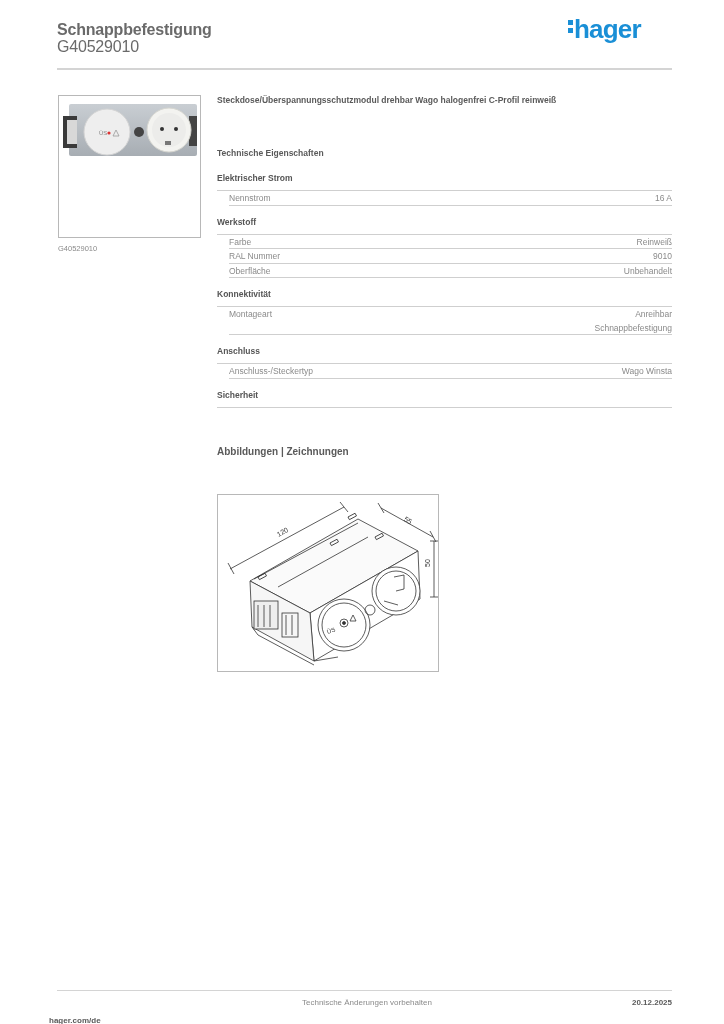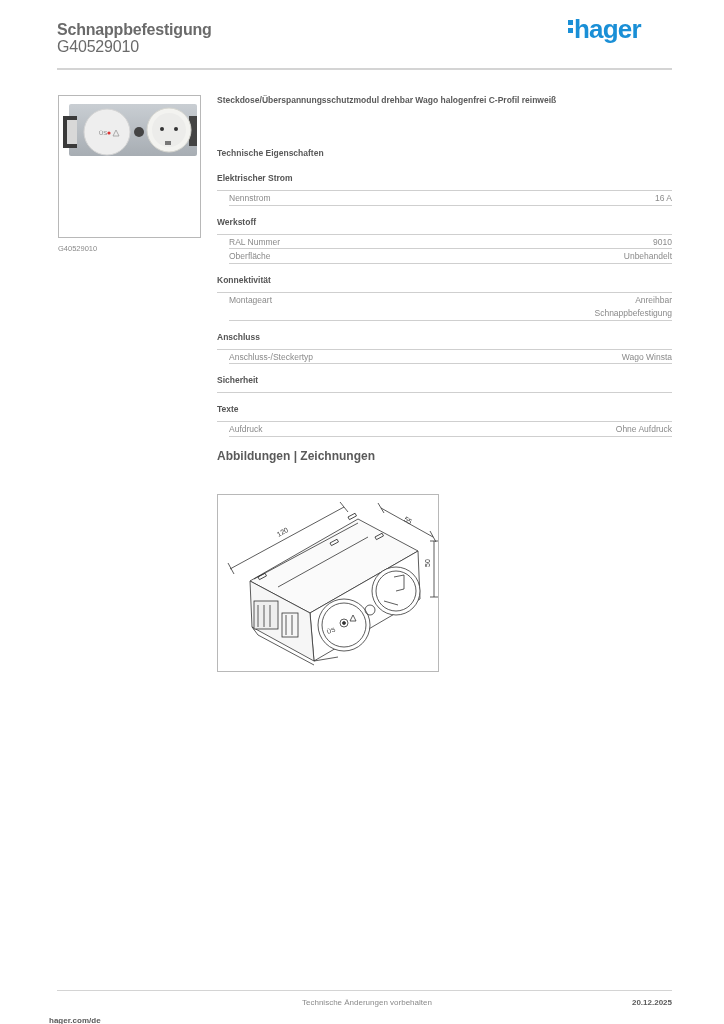--- a/index.html
+++ b/index.html
@@ -18,21 +18,21 @@
 
     .main { position: absolute; left: 217px; top: 95px; width: 455px; }
     .product-desc { font-size: 8.5px; font-weight: bold; color: #5a5a5a; height: 14px; }
     .tech-title { margin-top: 39px; font-size: 8.5px; font-weight: bold; color: #5a5a5a; height: 14px; }
 
     .group { margin-top: 11px; }
     .group-title { font-size: 8.5px; font-weight: bold; color: #555; height: 12px; border-bottom: 1.5px solid #cfcfcf; padding-bottom: 17px; line-height: 10px; }
     .row { display: flex; justify-content: space-between; font-size: 8.5px; color: #8a8a8a; border-bottom: 1.5px solid #cfcfcf; padding: 2px 0 1px 0; line-height: 10.5px; margin-left: 12px; }
     .row .val { text-align: right; }
 
-    .drawings-title { margin-top: 12px; font-size: 12px; font-weight: bold; color: #5a5a5a; }
+    .drawings-title { margin-top: 38px; font-size: 10px; font-weight: bold; color: #5a5a5a; }
     .drawing { position: absolute; left: 217px; top: 494px; width: 222px; height: 178px; border: 1px solid #b8b8b8; background: #fff; }
 
     .footer-rule { position: absolute; left: 57px; top: 990px; width: 615px; height: 1px; background: #d4d4d4; }
     .footer-left { position: absolute; left: 49px; top: 998px; font-size: 8px; font-weight: bold; color: #5a5a5a; margin-top: 18px; }
     .footer-center { position: absolute; left: 302px; top: 998px; font-size: 8px; color: #8a8a8a; }
     .footer-right { position: absolute; right: 52px; top: 998px; font-size: 8px; font-weight: bold; color: #5a5a5a; }
   </style>
 </head>
 <body>
 
@@ -78,20 +78,24 @@
     <div class="row">
       <span>Nennstrom</span>
       <span class="val">16 A</span>
     </div>
   </div>
 
 
   <div class="group">
     <div class="group-title">Werkstoff</div>
     <div class="row">
+      <span>Farbe</span>
+      <span class="val">Reinweiß</span>
+    </div>
+    <div class="row">
       <span>RAL Nummer</span>
       <span class="val">9010</span>
     </div>
     <div class="row">
       <span>Oberfläche</span>
       <span class="val">Unbehandelt</span>
     </div>
   </div>
 
   <div class="group">
@@ -110,27 +114,20 @@
     <div class="row">
       <span>Anschluss-/Steckertyp</span>
       <span class="val">Wago Winsta</span>
     </div>
   </div>
 
   <div class="group">
     <div class="group-title">Sicherheit</div>
   </div>
 
-  <div class="group">
-    <div class="group-title">Texte</div>
-    <div class="row">
-      <span>Aufdruck</span>
-      <span class="val">Ohne Aufdruck</span>
-    </div>
-  </div>
 
   <div class="drawings-title">Abbildungen | Zeichnungen</div>
 </div>
 
 <div class="drawing">
   <svg width="220" height="176" viewBox="0 0 220 176" fill="none" stroke="#333" stroke-width="0.8" font-family="Liberation Sans, sans-serif">
 
     <line x1="12" y1="74" x2="126" y2="12"></line>
     <line x1="10" y1="68" x2="16" y2="79"></line>
     <line x1="122" y1="7" x2="130" y2="17"></line>

